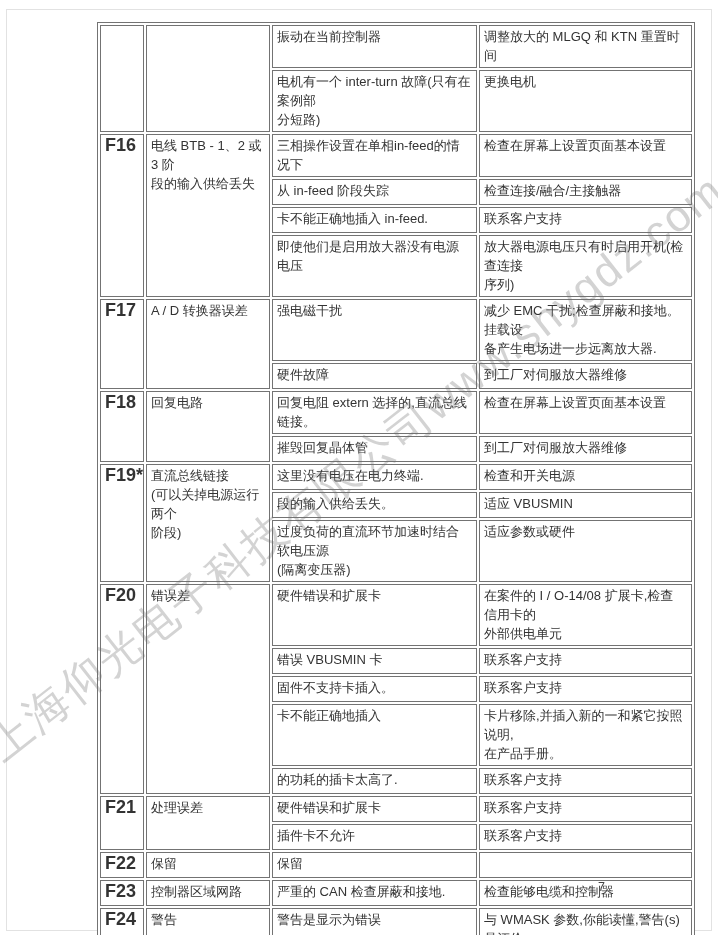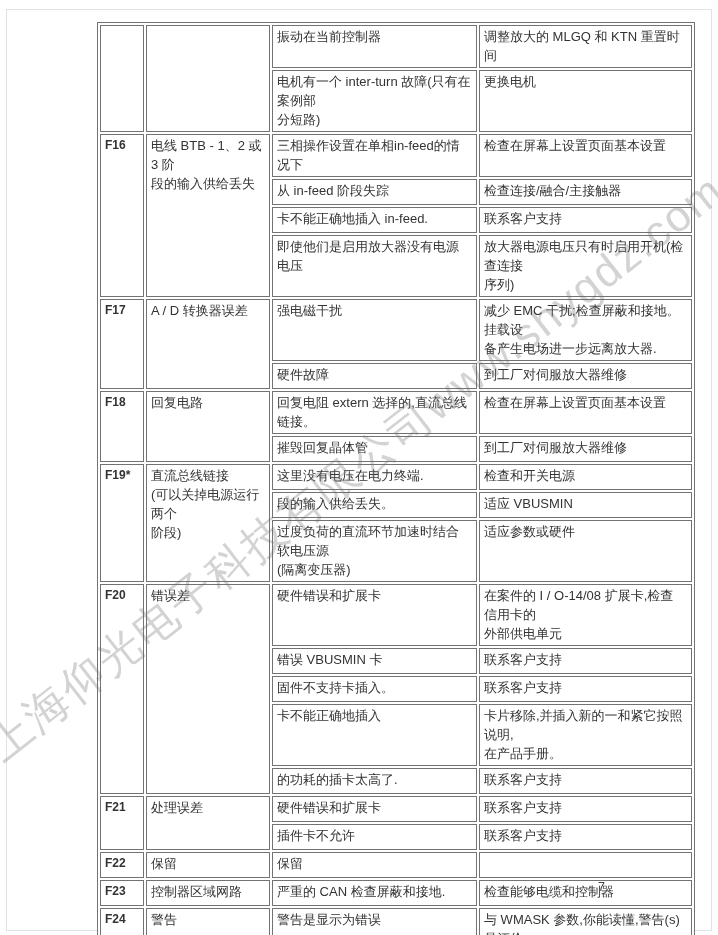--- a/index.html
+++ b/index.html
@@ -19,21 +19,21 @@
   }
   td{
     border:1px solid #737373;
     vertical-align:top;
     padding:1px 5px 2px 4px;
     font-size:13px;line-height:19px;height:21px;
     white-space:pre-line;
     overflow:hidden;
     background:#fff;
   }
-  td.code{font-weight:bold;font-size:12px;}
+  td.code{font-weight:bold;font-size:18px;}
   .watermark{
     position:absolute;left:-104px;top:438px;width:920px;height:60px;
     text-align:center;
     font-size:44px;letter-spacing:2px;
     color:rgba(110,110,110,0.30);
     transform:rotate(-38deg);
     white-space:nowrap;
     pointer-events:none;z-index:5;
   }
   .page-number{

